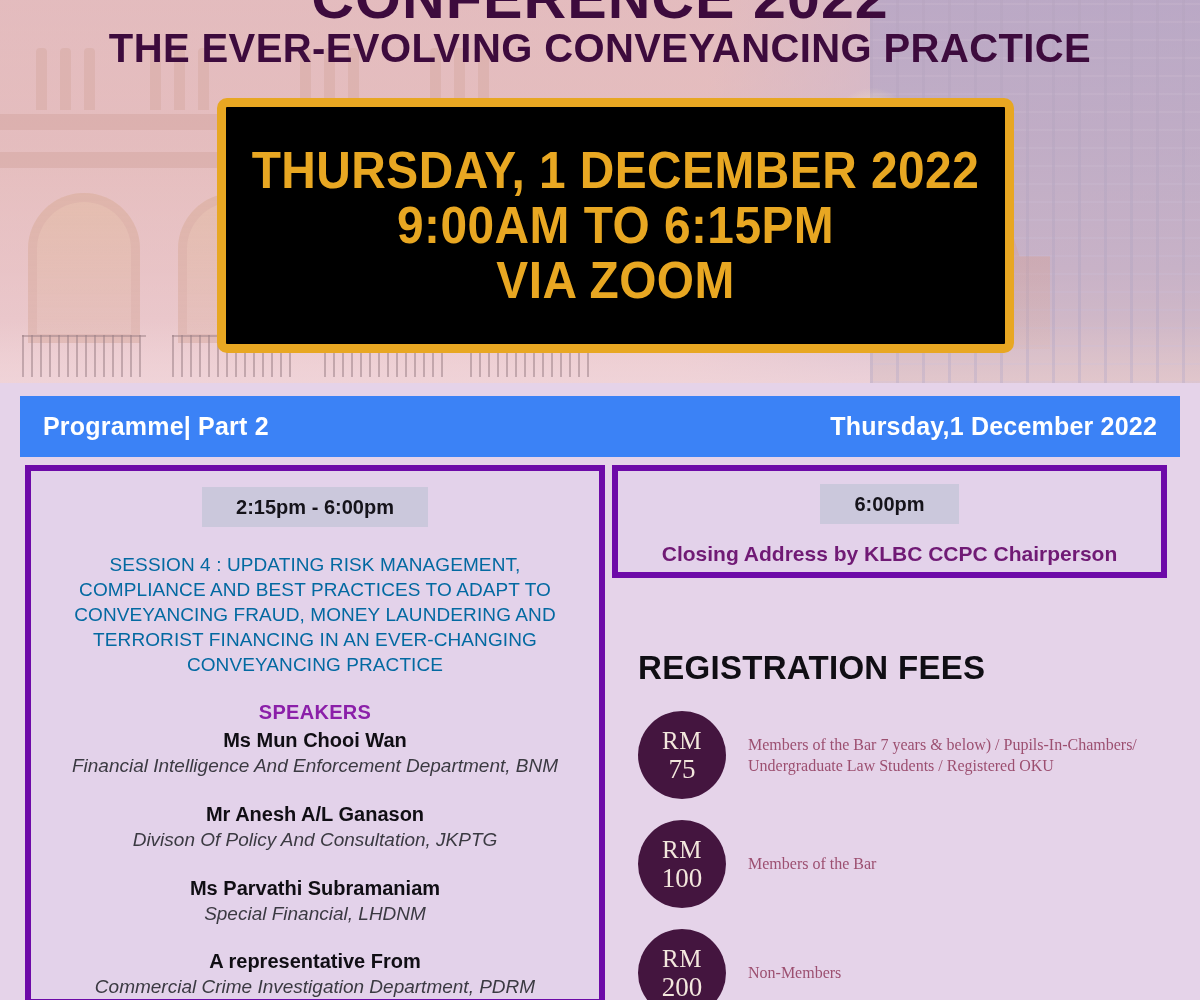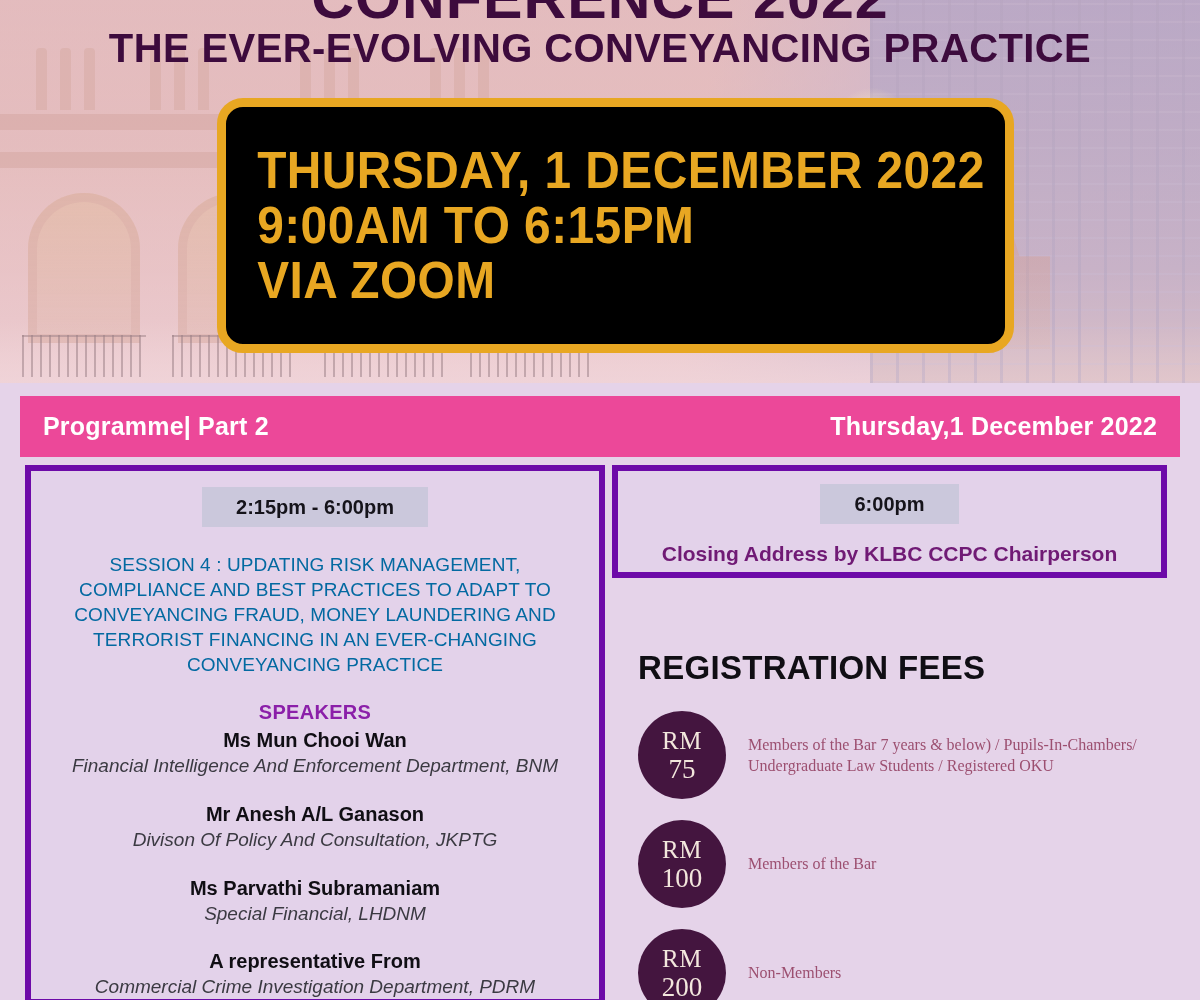--- a/index.html
+++ b/index.html
@@ -133,44 +133,44 @@
     z-index:4;
   }
 
   
   .date-card {
     position:absolute;
     left:217px; top:98px;
     width:797px; height:255px;
     background:#000;
     border:9px solid #e8a722;
-    border-radius:26px;
+    border-radius:10px;
     z-index:5;
     display:flex; flex-direction:column;
-    justify-content:center;
+    align-items:center; justify-content:center;
     gap:2px;
   }
   .date-line {
     color:#e8a722;
     font-family:"Liberation Sans", sans-serif;
     font-weight:bold;
     letter-spacing:.5px;
     line-height:1.02;
     white-space:nowrap;
     transform:scaleX(.92);
   }
   .date-line.l1 { font-size:52px; }
   .date-line.l2 { font-size:52px; }
   .date-line.l3 { font-size:52px; }
 
   
   .prog-bar {
     position:absolute; left:20px; top:396px;
     width:1160px; height:61px;
-    background:#ec4899;
+    background:#3b82f6;
     display:flex; align-items:center; justify-content:space-between;
     padding:0 23px;
     z-index:3;
   }
   .prog-left, .prog-right {
     color:#ffffff;
     font-family:"Liberation Sans", sans-serif;
     font-weight:bold;
     font-size:25px;
     letter-spacing:.2px;

